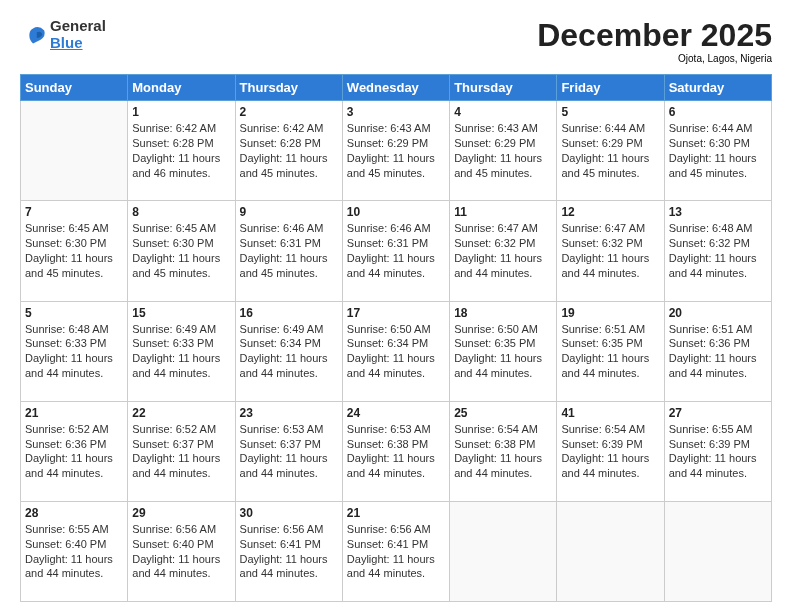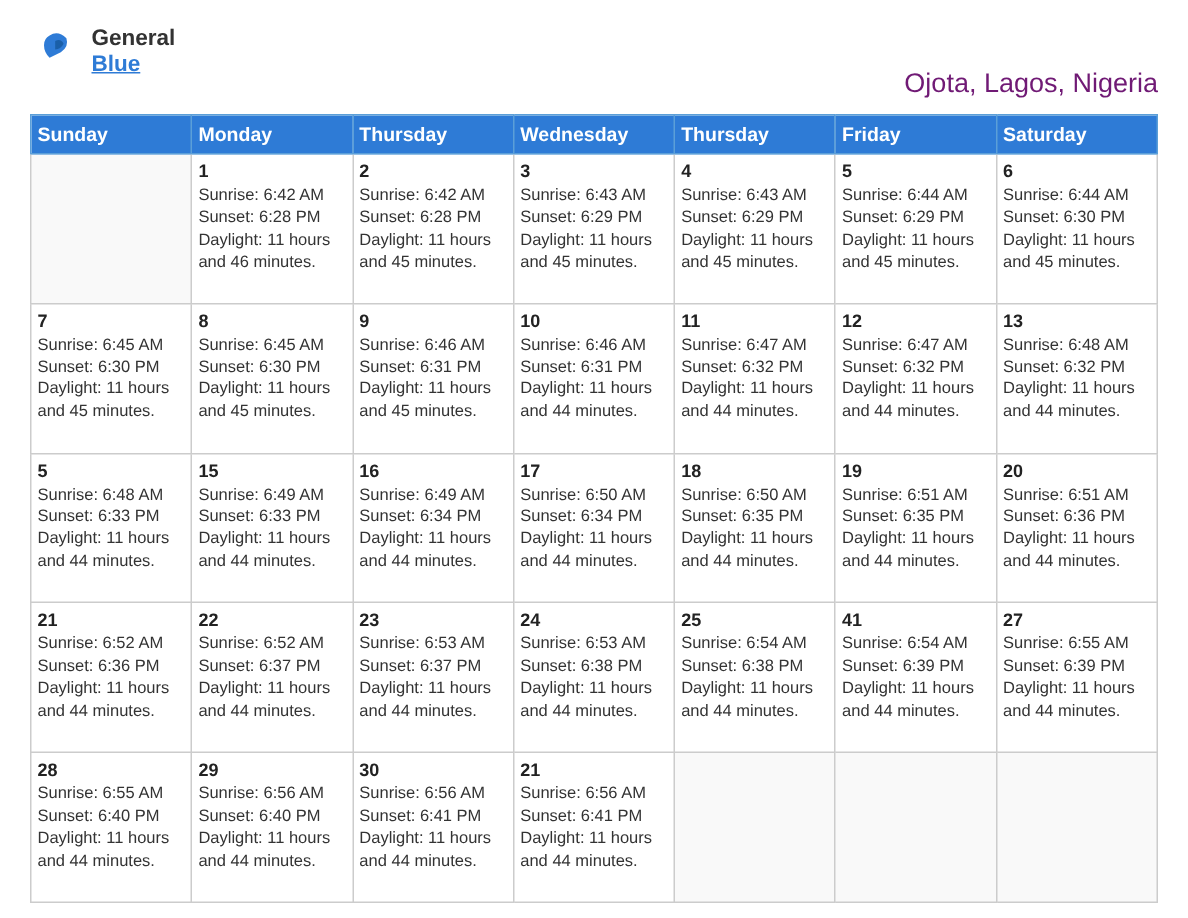--- a/index.html
+++ b/index.html
@@ -18,22 +18,22 @@
       flex-direction: column;
     }
     .header {
       display: flex;
       justify-content: space-between;
       align-items: flex-start;
       margin-bottom: 10px;
     }
     .logo {
       display: flex;
-      align-items: flex-start;
-      gap: 11px;
+      align-items: flex-end;
+      gap: 0;
     }
     .logo-text {
       display: flex;
       flex-direction: column;
       line-height: 1.1;
     }
     .logo-general {
       font-size: 15px;
       font-weight: bold;
       color: #333;
@@ -52,23 +52,22 @@
     .title-block {
       text-align: right;
     }
     .month-title {
       font-size: 32px;
       font-weight: bold;
       color: #222;
       line-height: 1.1;
     }
     .location {
-      font-size: 18px;
-      color: #701a75;
-      margin-top: 27px;
+      font-size: 10px;
+      color: #000000;
     }
     .calendar {
       flex: 1;
       border: 1px solid #ccc;
       border-collapse: collapse;
       width: 100%;
       table-layout: fixed;
     }
     .calendar th {
       background: #2e7bd6;
@@ -113,20 +112,21 @@
       <svg class="logo-icon" viewBox="0 0 30 30" xmlns="http://www.w3.org/2000/svg">
         <path d="M14 6 Q20 2 26 8 Q28 14 22 18 L14 22 Q10 18 10 13 Q10 8 14 6Z" fill="#2e7bd6"></path>
         <path d="M18 10 Q22 8 24 12 Q22 16 18 16Z" fill="#1a5fa8"></path>
       </svg>
       <div class="logo-text">
         <span class="logo-general">General</span>
         <span class="logo-blue">Blue</span>
       </div>
     </div>
     <div class="title-block">
+      <div class="month-title">December 2025</div>
       <div class="location">Ojota, Lagos, Nigeria</div>
     </div>
   </div>
 
   <table class="calendar">
     <thead>
       <tr>
         <th>Sunday</th>
         <th>Monday</th>
         <th>Thursday</th>

